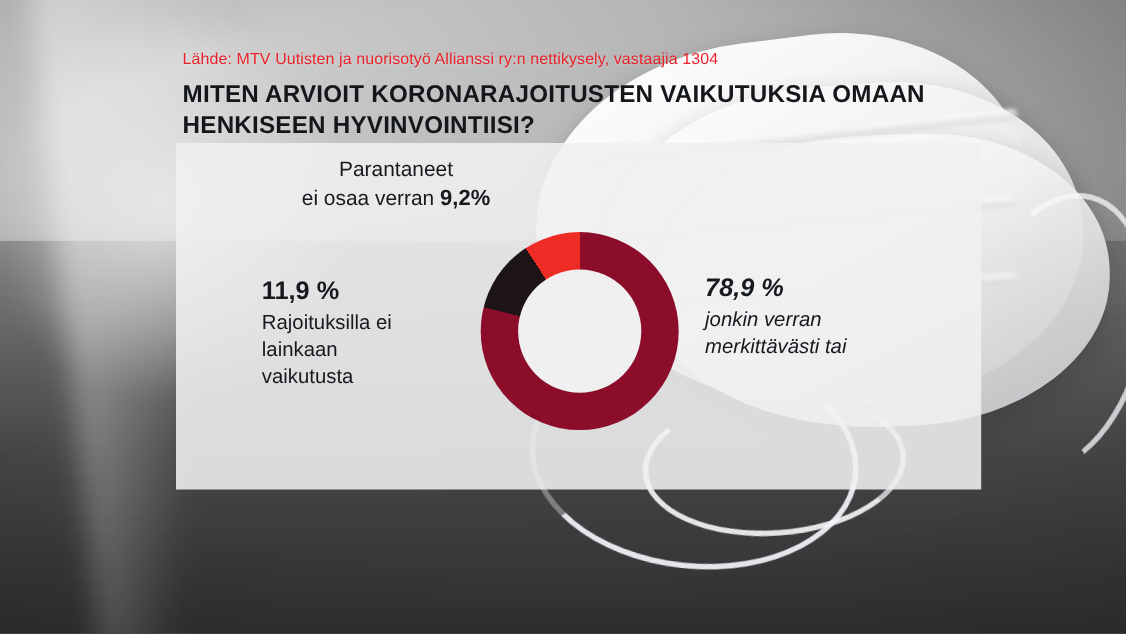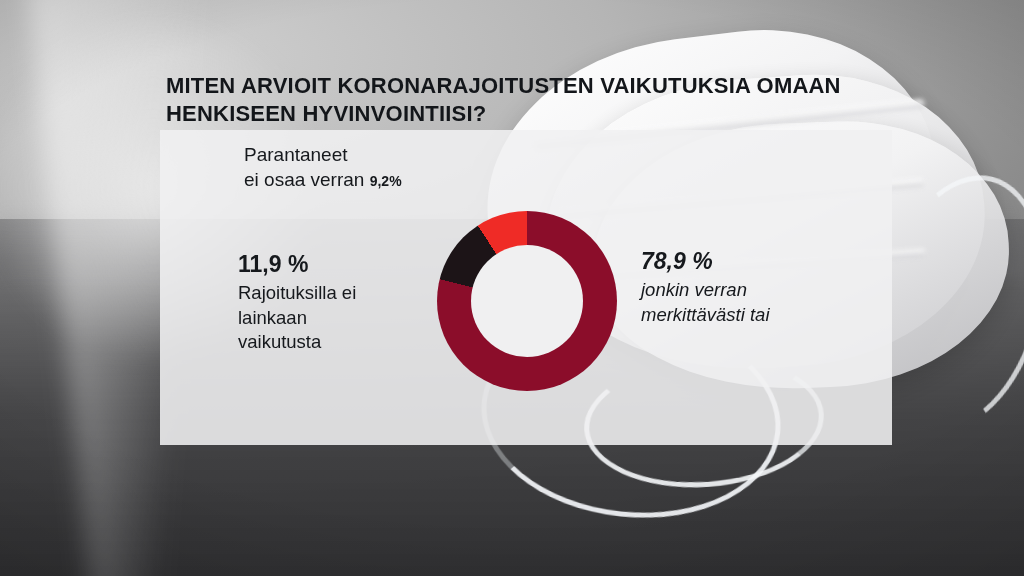--- a/index.html
+++ b/index.html
@@ -166,28 +166,28 @@
     border-radius: 50%;
     background: #f0f0f1;
   }
 
   .lbl {
     position: absolute;
     color: #16191d;
     line-height: 1.32;
   }
   .lbl-top {
-    left: 244px;
+    left: 232px;
     top: 142px;
     width: 256px;
-    text-align: left;
+    text-align: center;
     font-size: 19px;
   }
   .lbl-top .pct {
-    font-size: 14px;
+    font-size: 20px;
     font-weight: bold;
   }
   .lbl-left {
     left: 238px;
     top: 249px;
     width: 185px;
     text-align: left;
     font-size: 18.5px;
   }
   .lbl-left .pct {
@@ -231,20 +231,21 @@
     <div class="mask-fold f2"></div>
     <div class="mask-fold f3"></div>
   </div>
   <div class="loop loop-a"></div>
   <div class="loop loop-b"></div>
   <div class="loop loop-c"></div>
   <div class="vignette"></div>
 
   <div class="panel"></div>
 
+  <div class="source-line">Lähde: MTV Uutisten ja nuorisotyö Allianssi ry:n nettikysely, vastaajia 1304</div>
   <div class="headline">MITEN ARVIOIT KORONARAJOITUSTEN VAIKUTUKSIA OMAAN HENKISEEN HYVINVOINTIISI?</div>
 
   <div class="donut-wrap">
     <div class="donut" id="donut-ring" style="background: conic-gradient(rgb(139, 13, 42) 0deg, rgb(139, 13, 42) 284.04deg, rgb(28, 20, 23) 284.04deg, rgb(28, 20, 23) 326.88deg, rgb(239, 43, 38) 326.88deg, rgb(239, 43, 38) 360deg);"></div>
     <div class="donut-hole"></div>
   </div>
 
   <div class="lbl lbl-top">
     <div>Parantaneet</div>
     <div class="nowrap">

